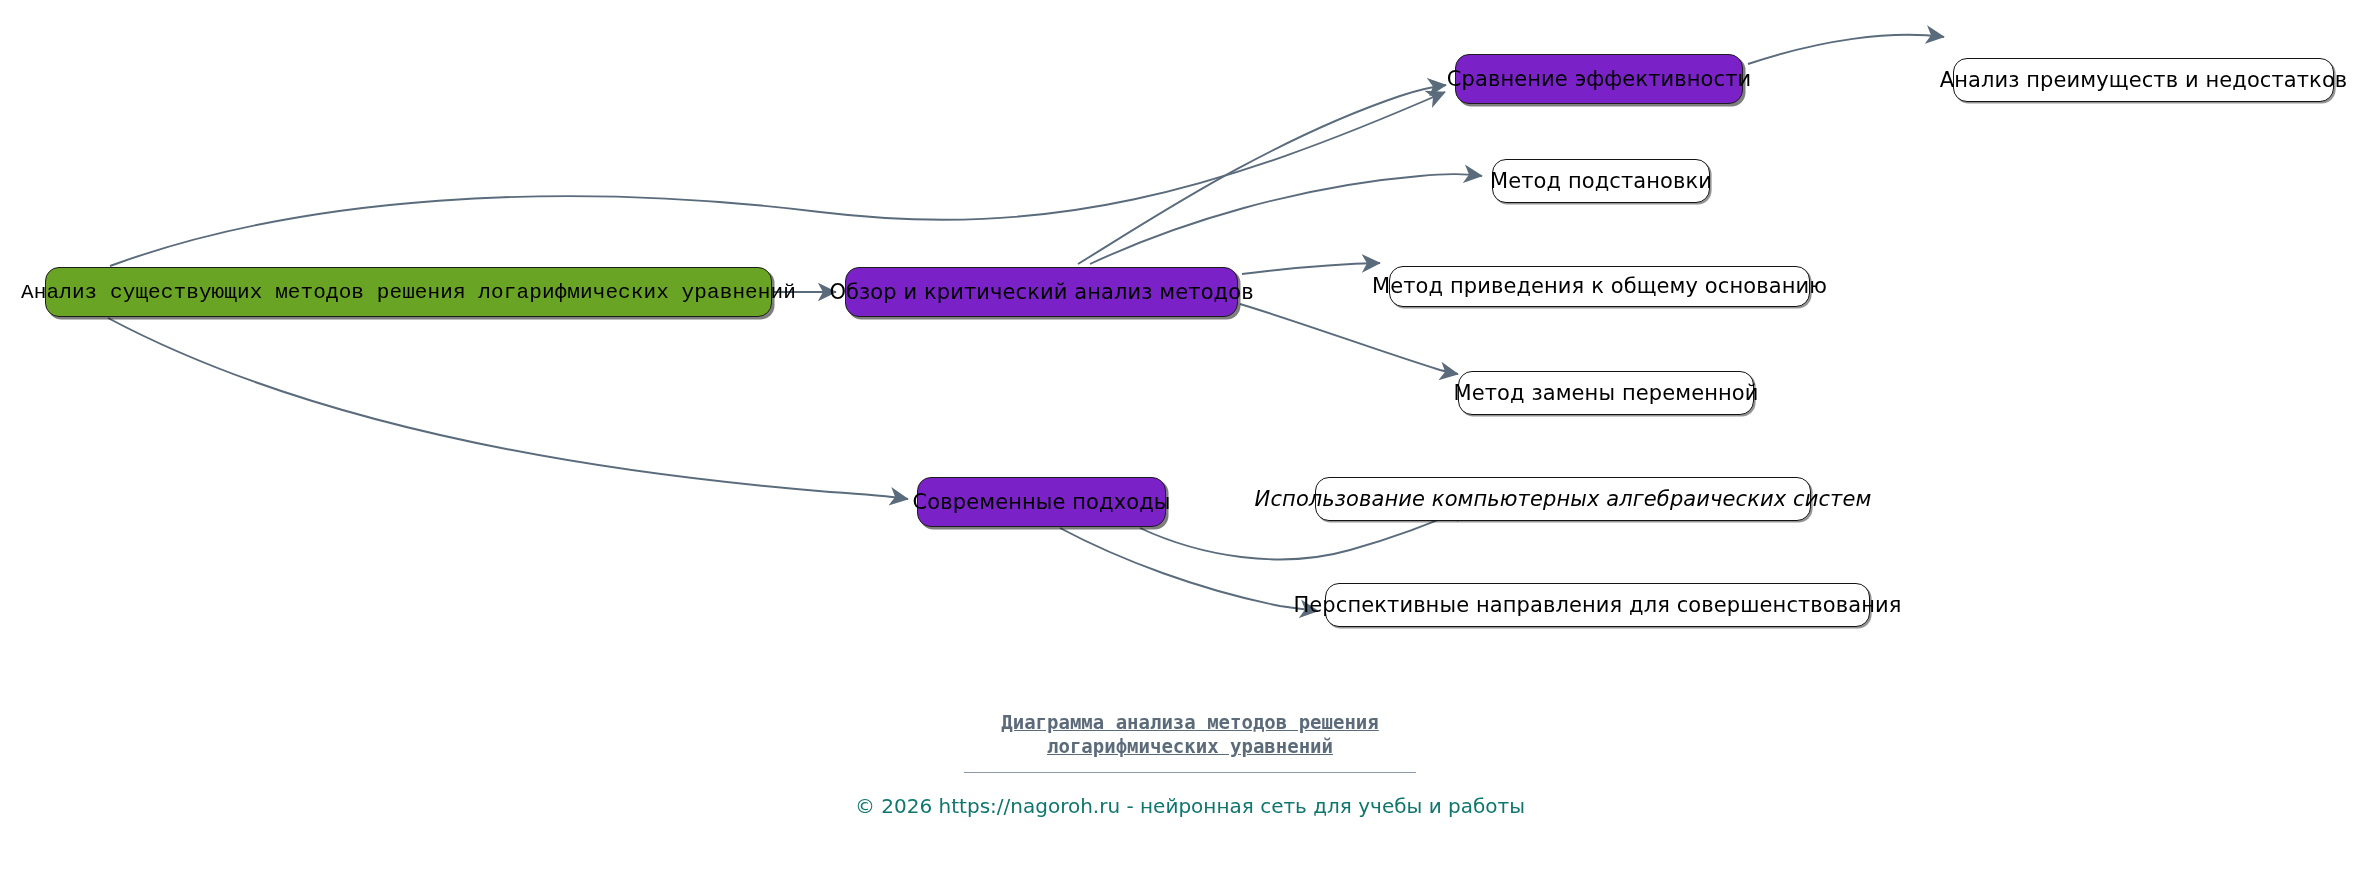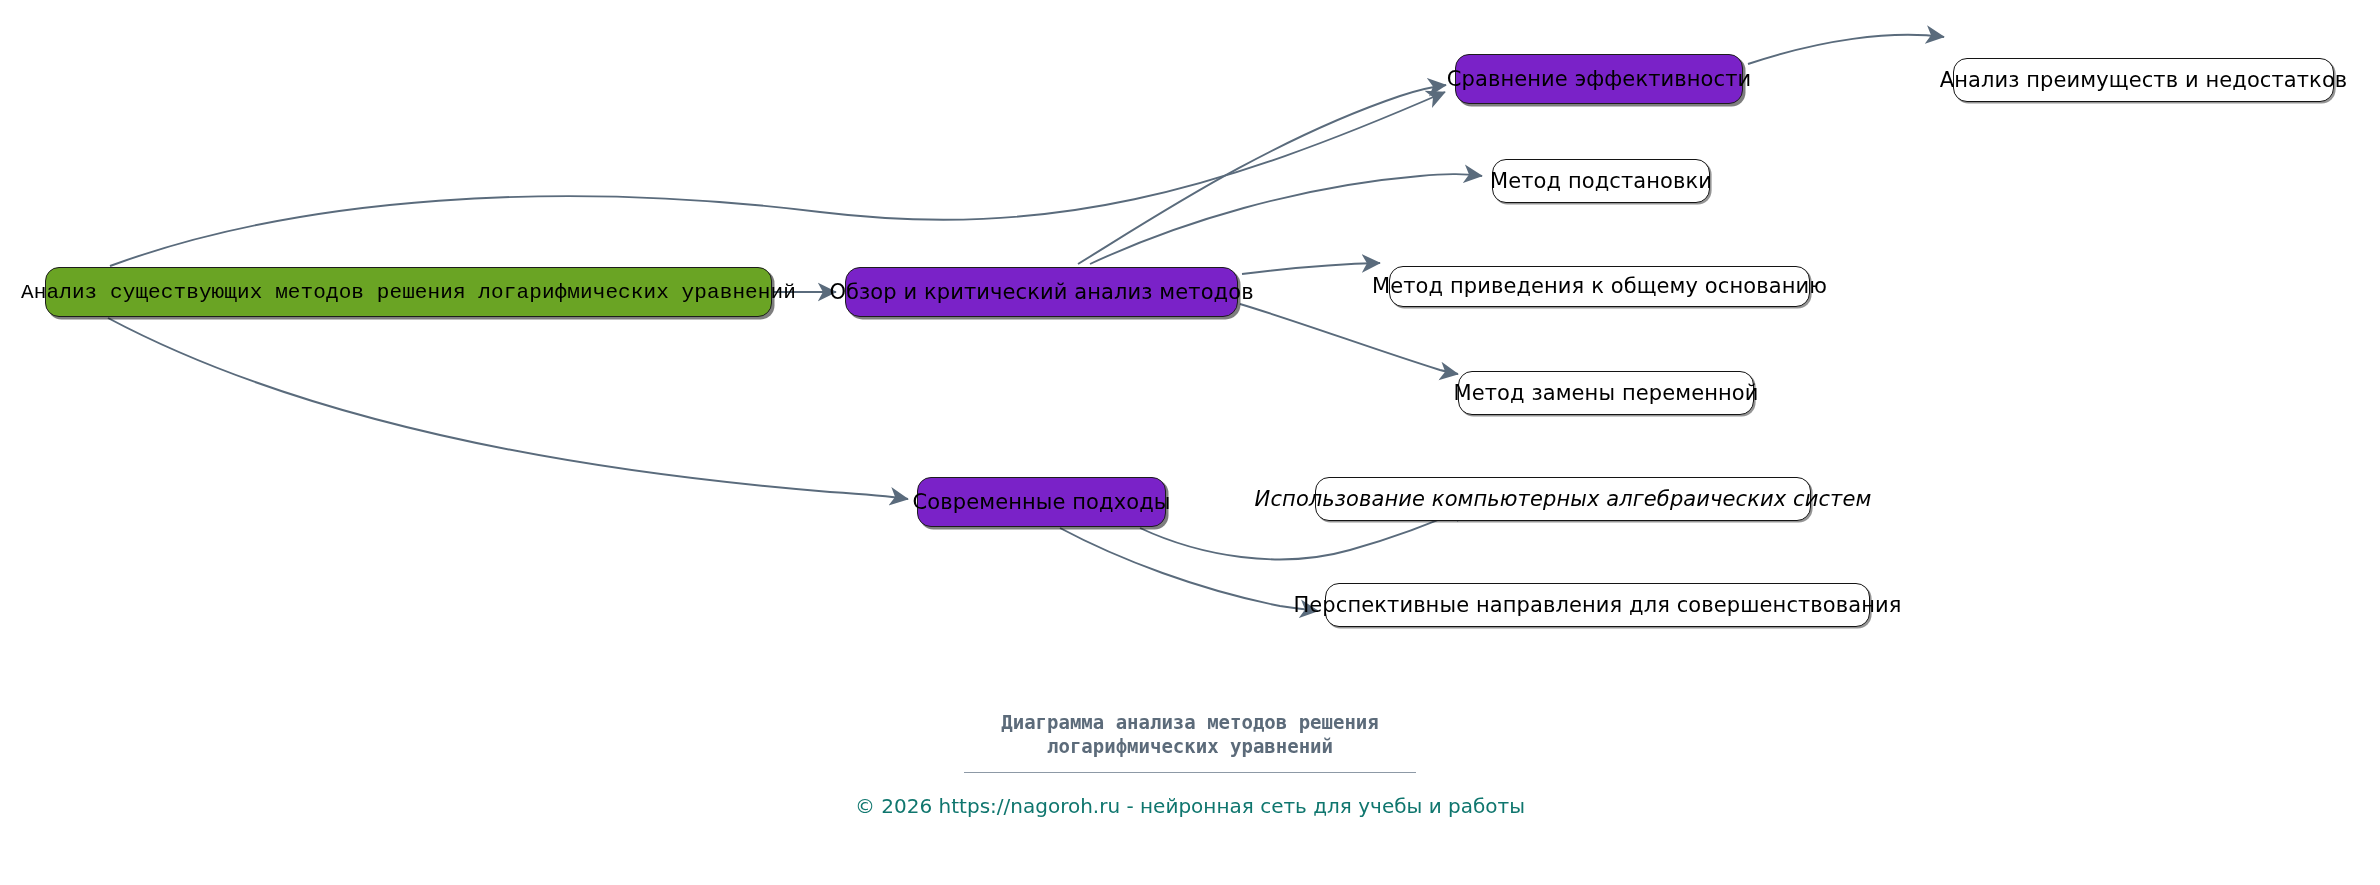--- a/index.html
+++ b/index.html
@@ -72,20 +72,21 @@
     text-align: center;
   }
 
   #footer-title {
     font-family: "DejaVu Sans Mono", "Liberation Mono", monospace;
     font-weight: bold;
     font-size: 19px;
     line-height: 1.28;
     color: #5c6b7a;
     white-space: pre-line;
+    text-decoration: underline;
   }
 
   #footer-rule {
     width: 452px;
     height: 0;
     margin: 13px auto 0 auto;
     border-top: 1.5px solid #8d99a6;
   }
 
   #footer-copyright {
@@ -127,21 +128,21 @@
       <path d="M 1140 528 C 1200 556 1280 570 1350 550 C 1400 536 1440 520 1470 506"></path>
 
       <path d="M 1060 528 C 1120 560 1200 590 1280 606 C 1300 609 1310 610 1318 611"></path>
     </g>
   </svg>
 
   <div class="node root" style="left:45px; top:267px; width:727px; height:50px;font-family:Liberation Mono, monospace;">
     <span>Анализ существующих методов решения логарифмических уравнений</span>
   </div>
 
-  <div class="node branch" style="left:845px; top:267px; width:393px; height:50px;border-radius:15px;">
+  <div class="node branch" style="left:845px; top:267px; width:393px; height:50px;">
     <span>Обзор и критический анализ методов</span>
   </div>
 
   <div class="node branch" style="left:917px; top:477px; width:249px; height:50px;">
     <span>Современные подходы</span>
   </div>
 
   <div class="node branch" style="left:1455px; top:54px; width:288px; height:50px;">
     <span>Сравнение эффективности</span>
   </div>

